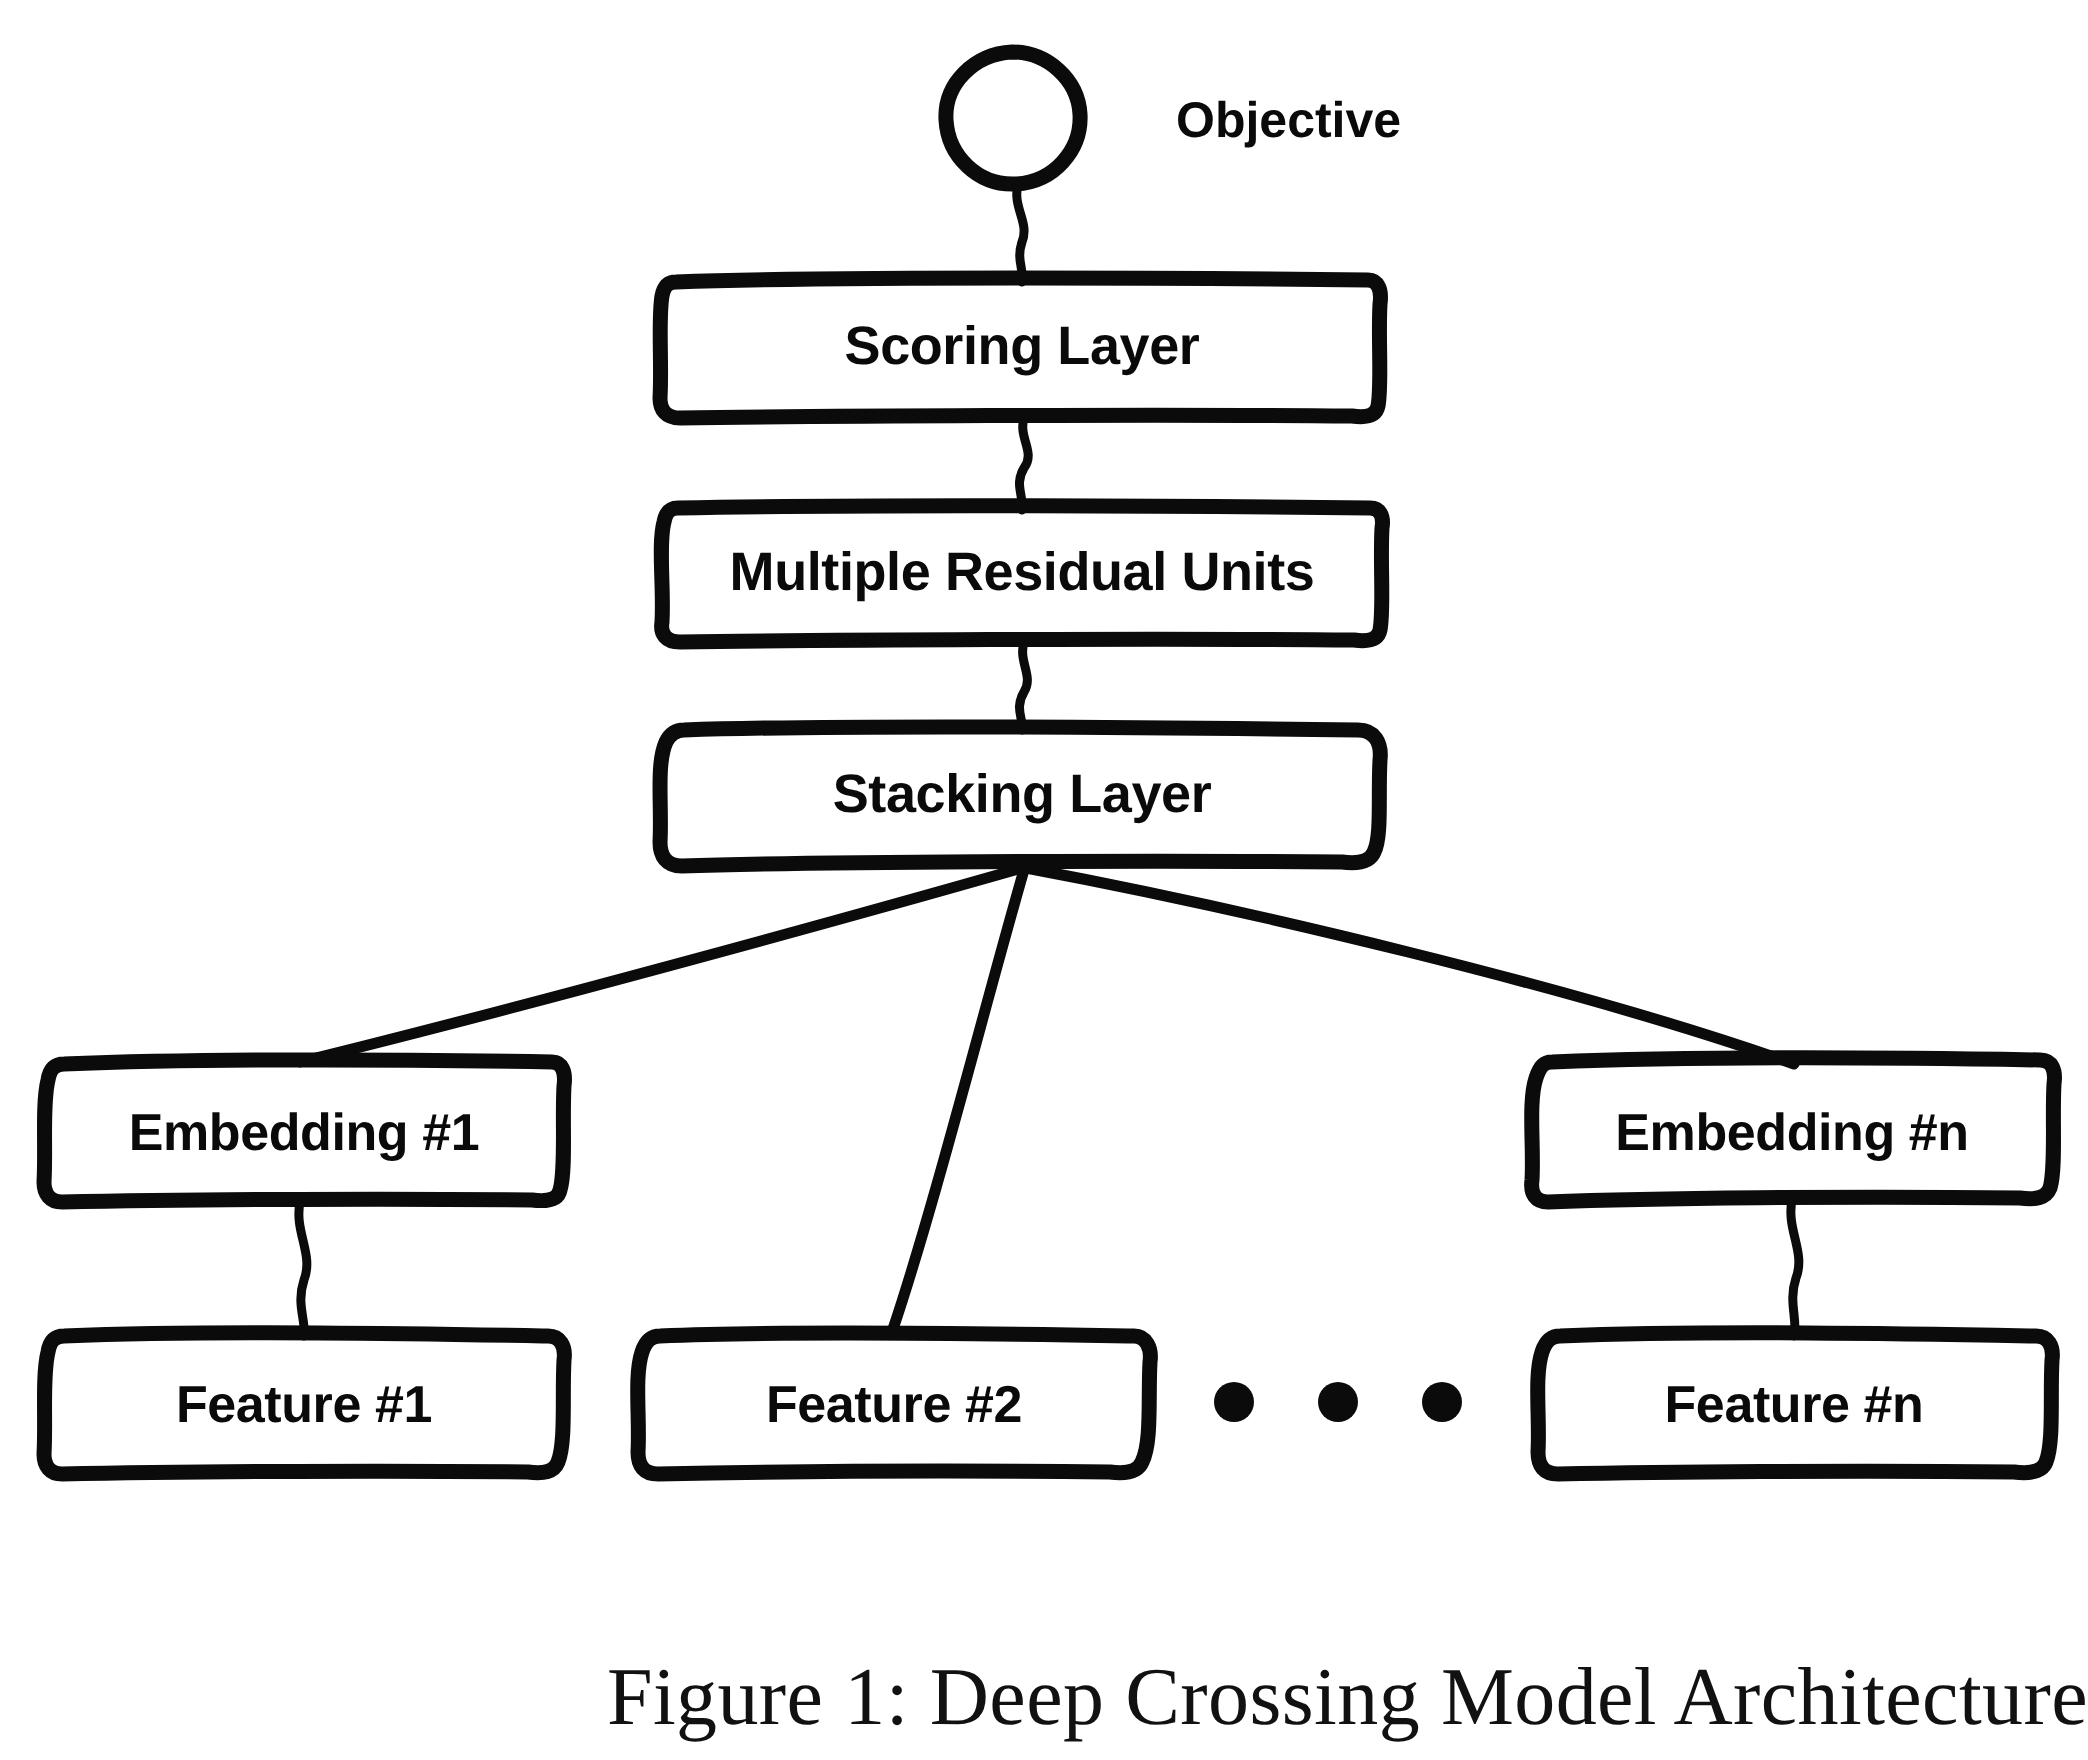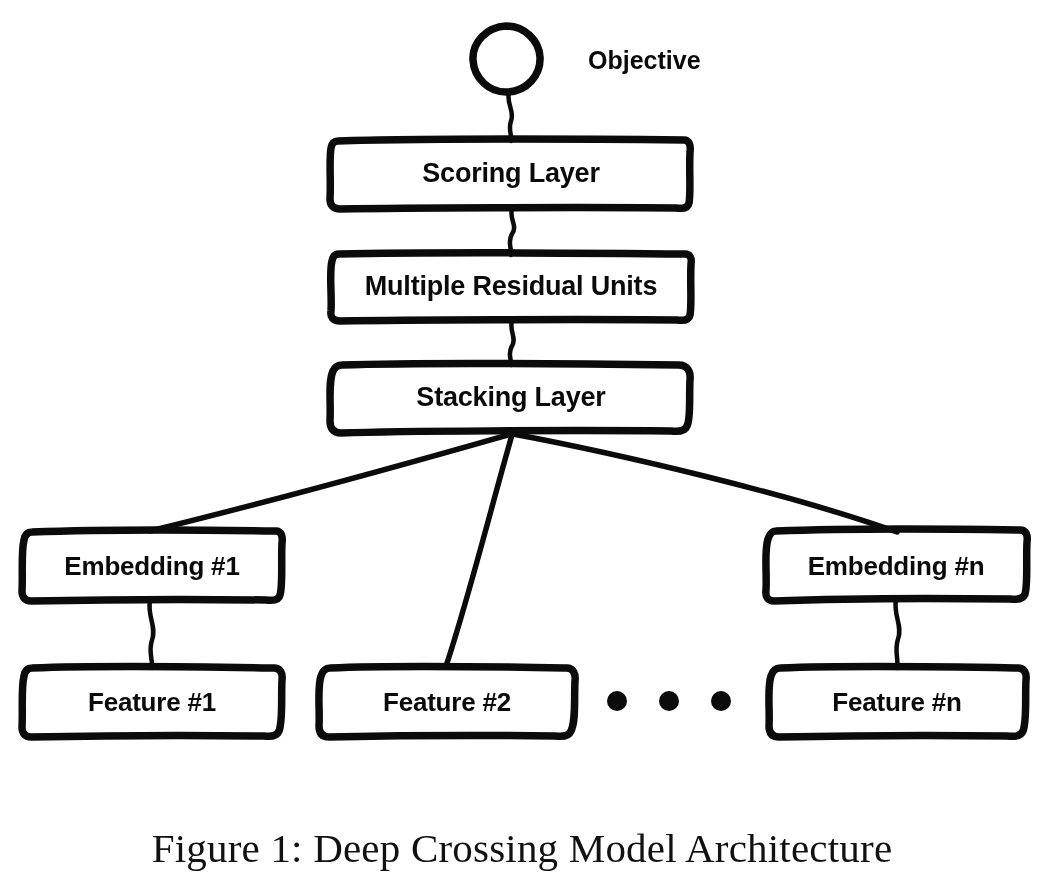--- a/index.html
+++ b/index.html
@@ -44,21 +44,21 @@
     font-size: 25px;
     fill: #0a0a0a;
     text-anchor: start;
     dominant-baseline: middle;
   }
   .caption {
     position: absolute;
     left: 0;
     top: 812px;
     width: 1044px;
-    text-align: center;
+    text-align: right;
     font-family: "Liberation Serif", serif;
     font-size: 41px;
     color: #111111;
     letter-spacing: 0.2px;
     white-space: nowrap;
   }
   .hand-stroke {
     fill: none;
     stroke: #0b0b0b;
     stroke-linecap: round;

